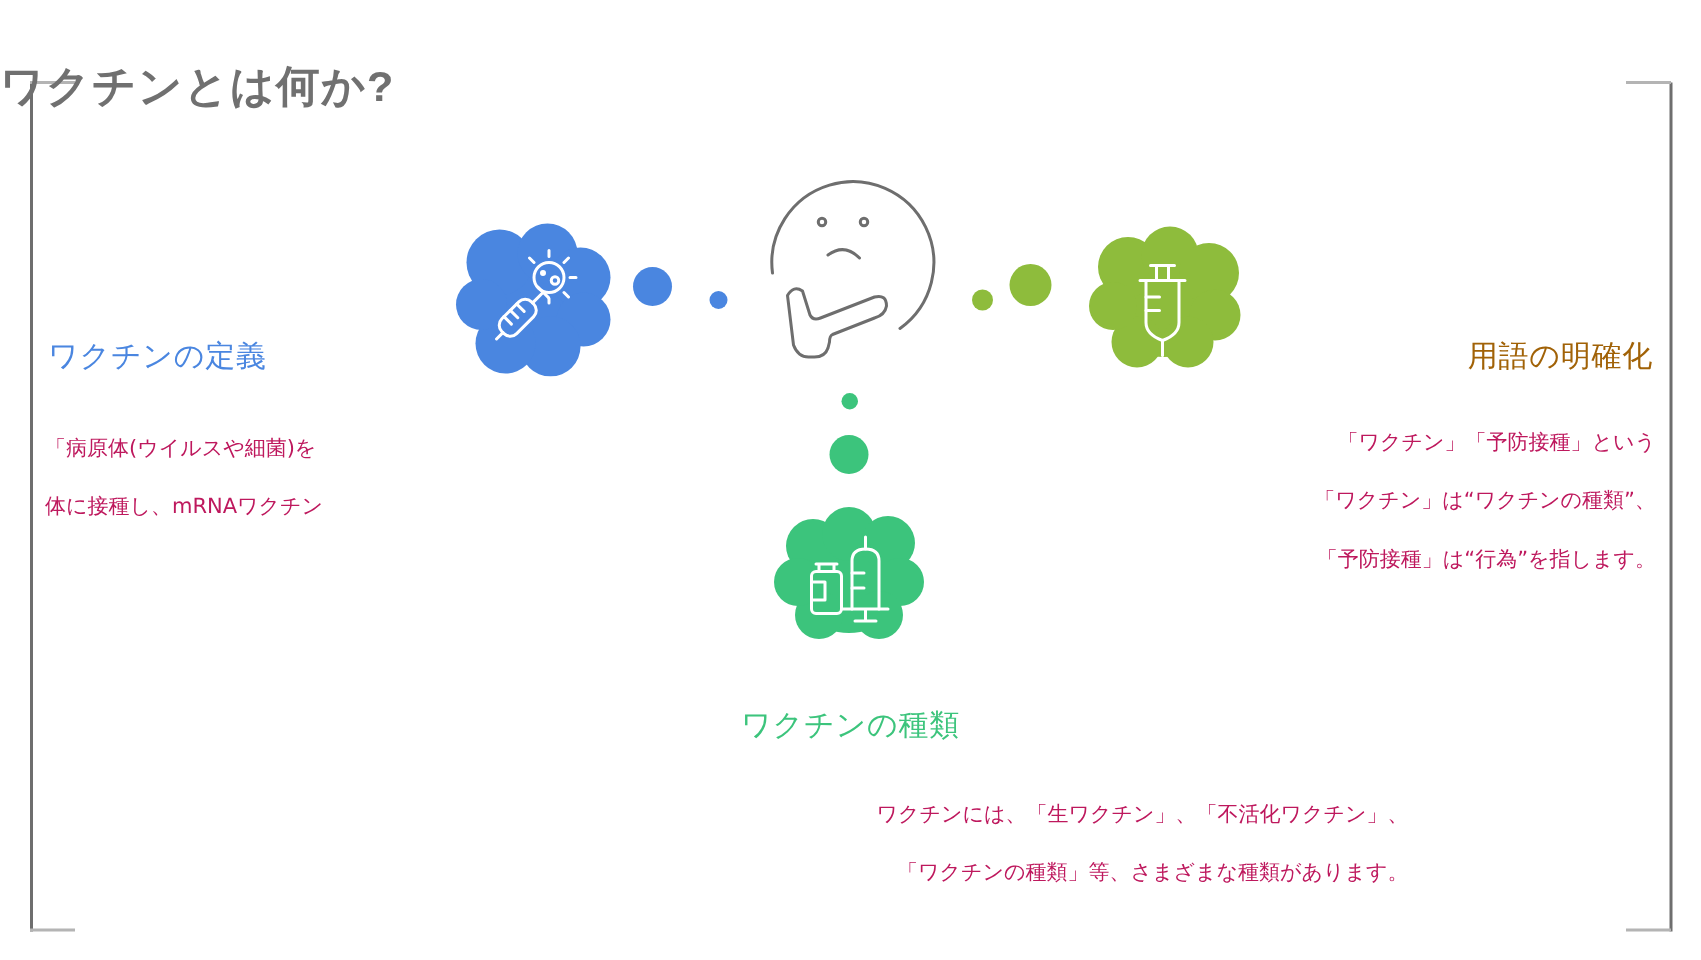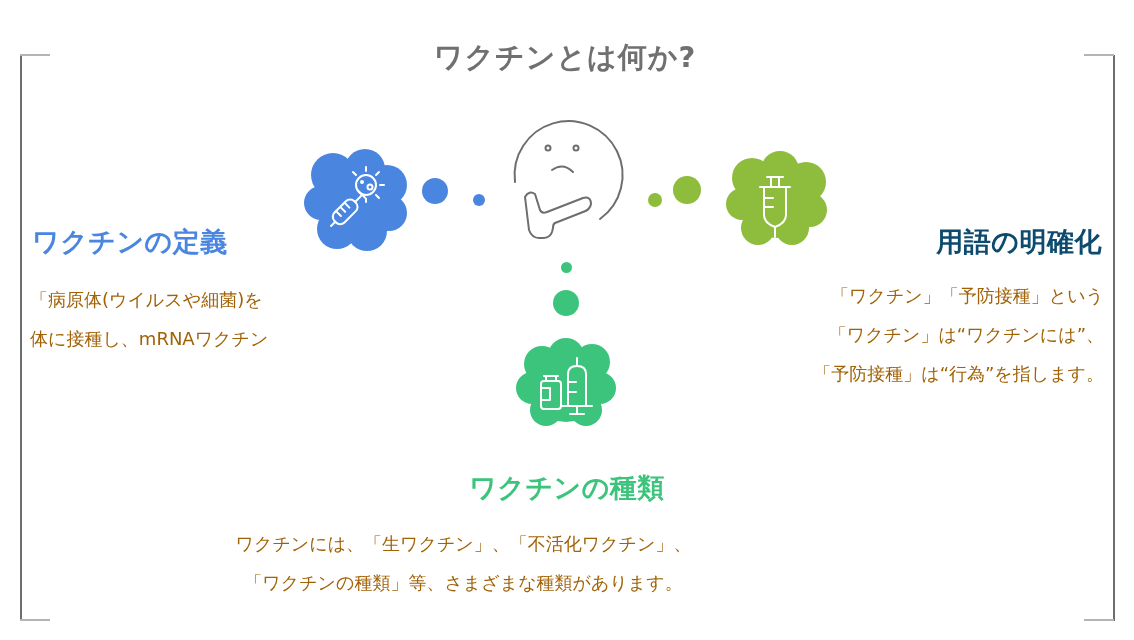--- a/index.html
+++ b/index.html
@@ -6,27 +6,27 @@
   body {
     width:1134px; height:640px; position:relative; overflow:hidden;
     background:#ffffff;
     font-family:"DejaVu Sans","Liberation Sans",sans-serif;
     color:#6b6b6b;
   }
   .bracket { position:absolute; }
   .bv { width:2px; background:#6e6e6e; }
   .bh { height:2px; background:#b4b4b4; }
   .title {
-    position:absolute; left:0; width:1130px; top:38px; text-align:center;
-    font-size:29px; font-weight:bold; color:#707070; letter-spacing:1px;
+    position:absolute; left:0; width:1130px; top:38px; text-align:left;
+    font-size:29px; font-weight:bold; color:#707070; letter-spacing:1px;font-family:Liberation Mono, monospace;
   }
   .dot { position:absolute; border-radius:50%; }
   .cloud { position:absolute; }
-  .heading { position:absolute; font-size:27px; font-weight:bold; letter-spacing:0.5px; }
-  .body-text { position:absolute; font-size:18px; line-height:39px; color:#a16207; white-space:nowrap; }
+  .heading { position:absolute; font-size:20px; font-weight:normal; letter-spacing:0.5px; }
+  .body-text { position:absolute; font-size:14px; line-height:39px; color:#be185d; white-space:nowrap; }
   .body-text div { height:39px; }
   .face { position:absolute; }
 </style>
 </head>
 <body>
 
 <div class="bracket bv" style="left:20px;top:55px;height:566px;"></div>
 <div class="bracket bh" style="left:20px;top:54px;width:30px;"></div>
 <div class="bracket bh" style="left:20px;top:619px;width:30px;"></div>
 <div class="bracket bv" style="left:1113px;top:55px;height:566px;"></div>
@@ -118,24 +118,24 @@
     <path d="M48 70 h30 M63 70 v8 M56 78 h14"></path>
   </g>
 </svg>
 
 <div class="heading" style="left:32px;top:224px;color:#4a86e0;">ワクチンの定義</div>
 <div class="body-text" style="left:30px;top:280px;">
   <div>「病原体(ウイルスや細菌)を</div>
   <div>体に接種し、mRNAワクチン</div>
 </div>
 
-<div class="heading" style="right:32px;top:224px;color:#0c4a6e;text-align:right;">用語の明確化</div>
+<div class="heading" style="right:32px;top:224px;color:#a16207;text-align:right;">用語の明確化</div>
 <div class="body-text" style="right:30px;top:276px;text-align:right;">
   <div>「ワクチン」「予防接種」という</div>
-  <div>「ワクチン」は“ワクチンには”、</div>
+  <div>「ワクチン」は“ワクチンの種類”、</div>
   <div>「予防接種」は“行為”を指します。</div>
 </div>
 
 <div class="heading" style="left:0;width:1134px;top:470px;text-align:center;color:#3cc47c;">ワクチンの種類</div>
-<div class="body-text" style="left:0;width:927px;top:524px;text-align:center;">
+<div class="body-text" style="left:0;width:927px;top:524px;text-align:right;padding-left:12px;">
   <div>ワクチンには、「生ワクチン」、「不活化ワクチン」、</div>
   <div>「ワクチンの種類」等、さまざまな種類があります。</div>
 </div>
 
 </body></html>

